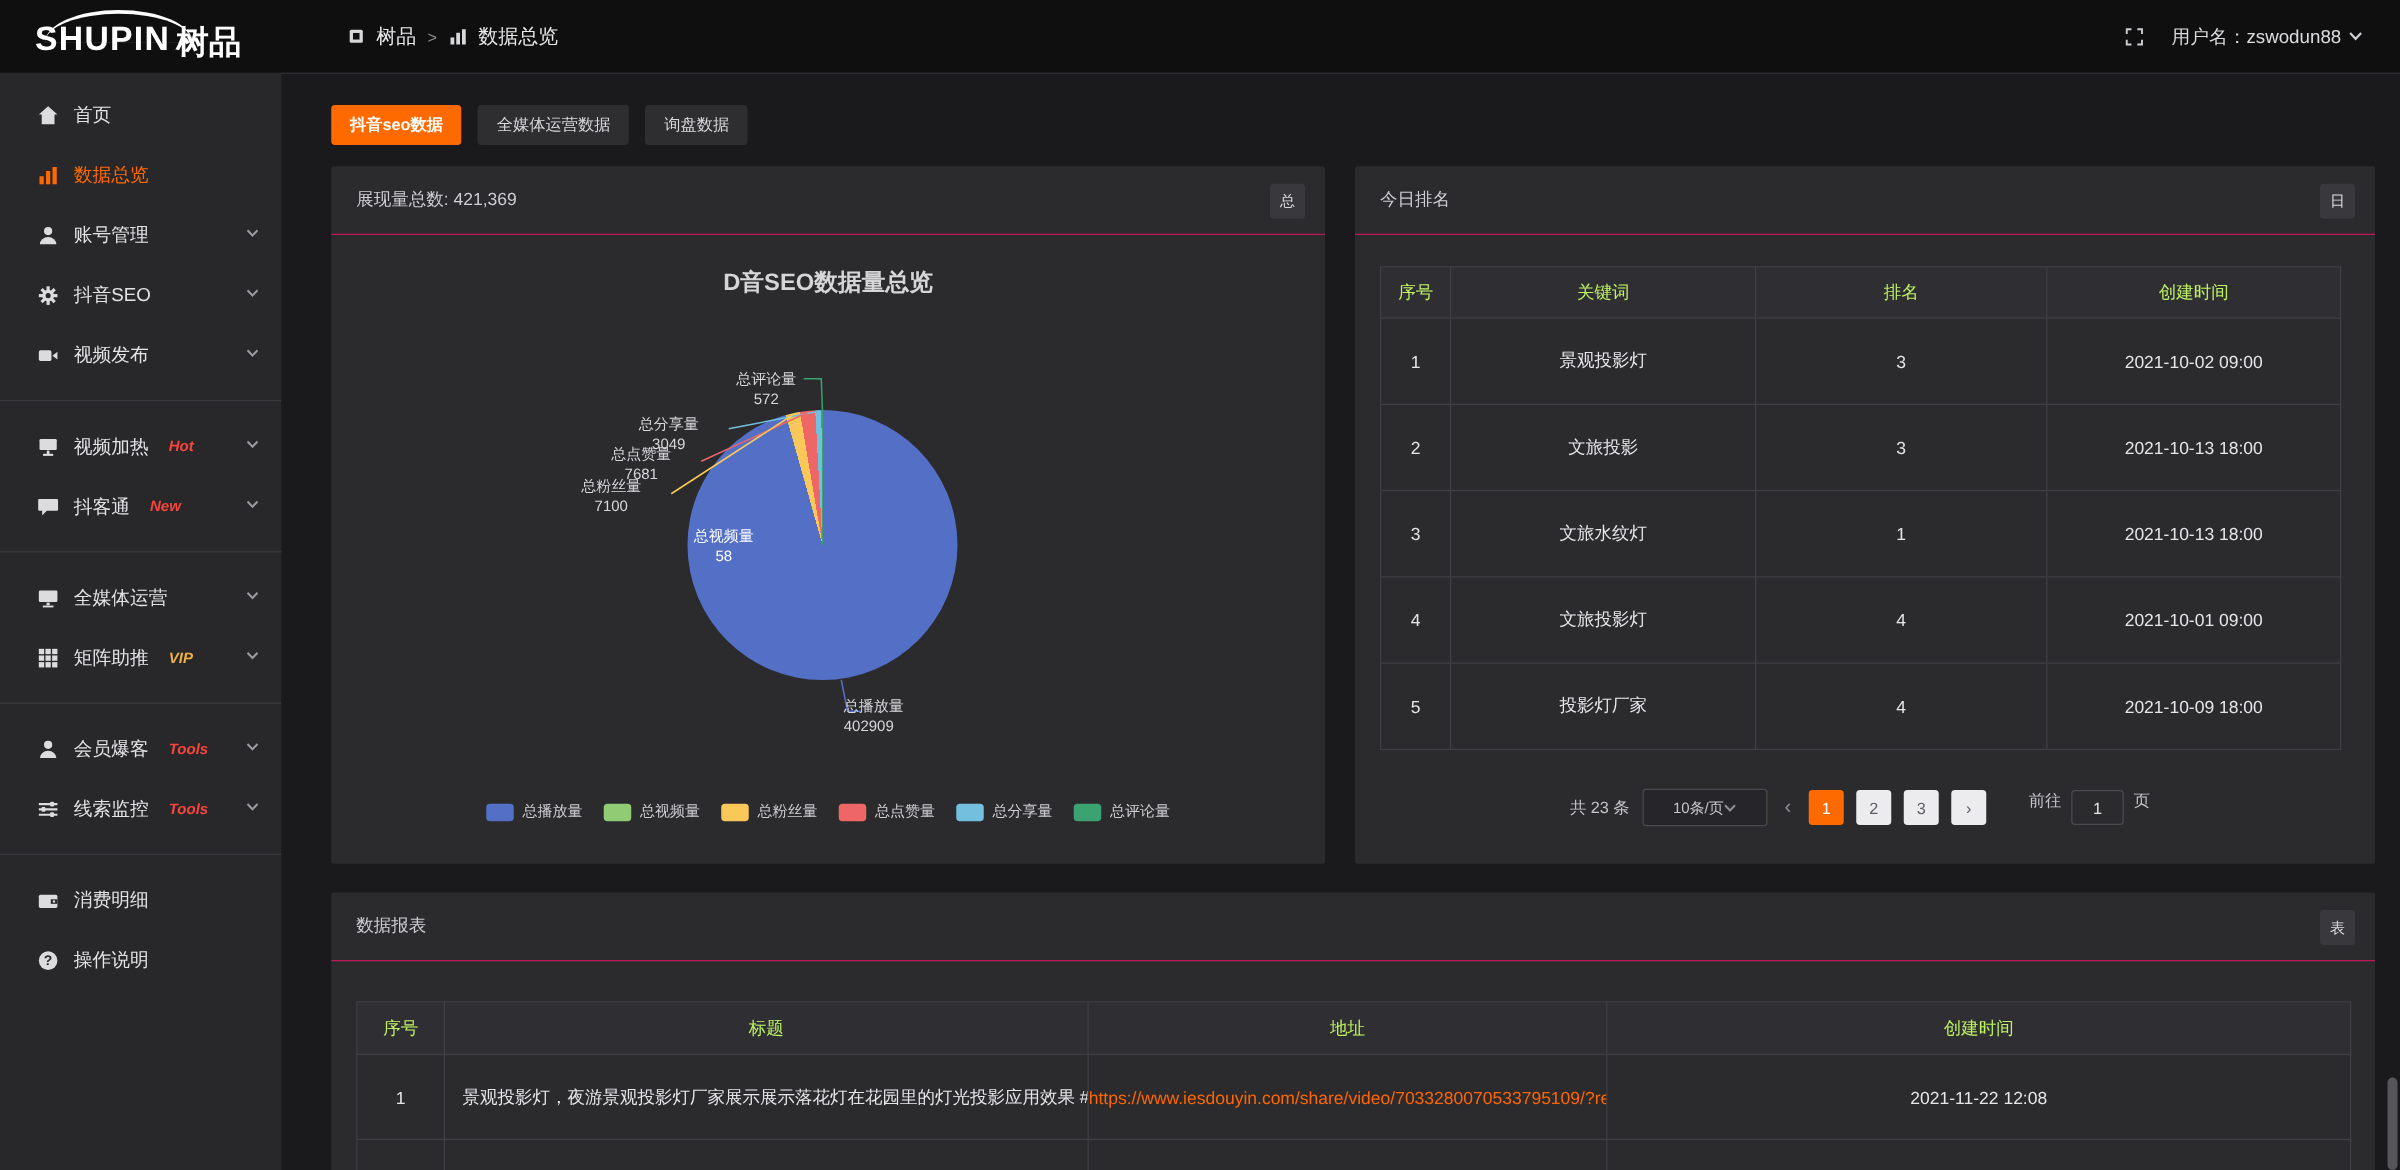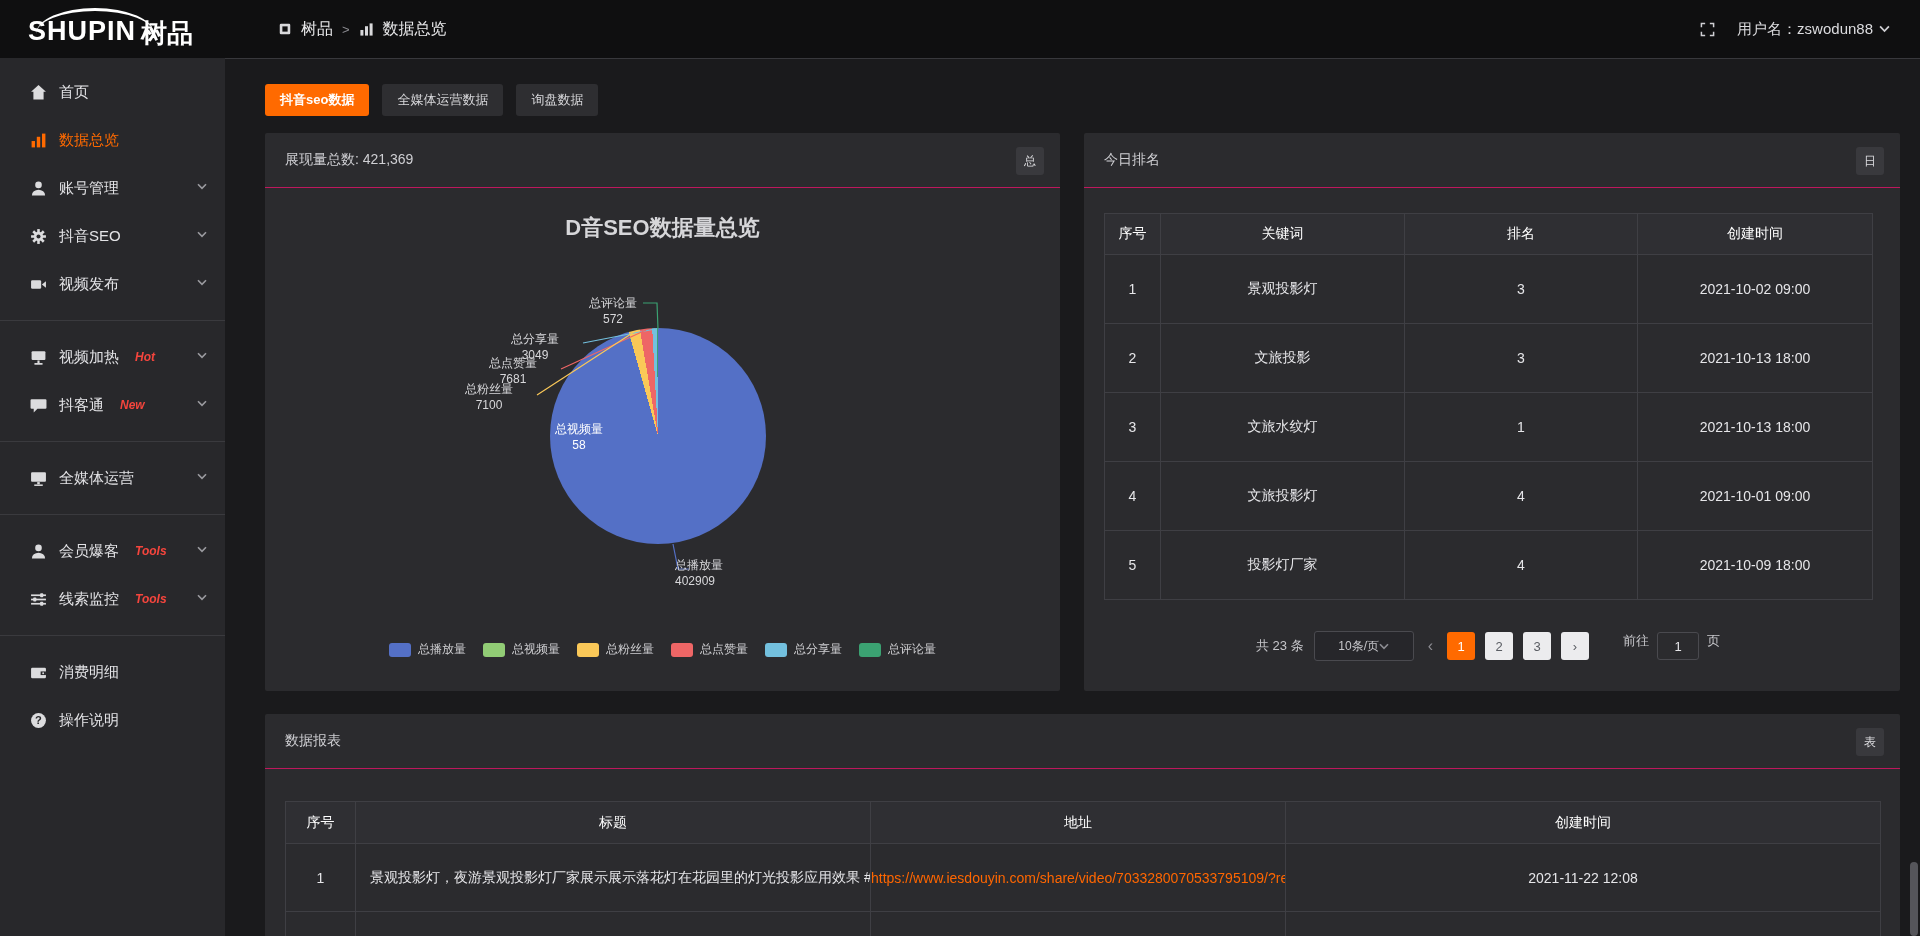--- a/index.html
+++ b/index.html
@@ -45,39 +45,39 @@
   .corner-btn { position:absolute; right:16px; top:14px; width:28px; height:28px; background:#39393d; color:#dddde0;
                 font-size:12px; border:none; border-radius:3px; cursor:pointer; }
 
   #panel-overview { left:40px; top:74px; width:795px; height:558px; }
   #panel-rank     { left:859px; top:74px; width:816px; height:558px; }
   #panel-report   { left:40px; top:655px; width:1635px; height:300px; }
 
   
   .chart-area { position:absolute; left:0; top:56px; width:795px; height:502px; }
   .chart-title { position:absolute; left:0; top:24px; width:100%; text-align:center;
-                 font-size:22px; font-weight:bold; color:#d6d6d9; }
+                 font-size:19px; font-weight:bold; color:#d6d6d9; }
   #pie { position:absolute; left:285px; top:139px; width:216px; height:216px; border-radius:50%; }
   .leader-svg { position:absolute; left:0; top:0; pointer-events:none; }
   .pie-label { position:absolute; width:96px; text-align:center; font-size:12px; line-height:16px; color:#d8d8db; }
   .pie-label.inside { color:#fff; }
   #lbl-comment { left:300px; top:106px; }
   #lbl-share   { left:222px; top:142px; }
   #lbl-like    { left:200px; top:166px; }
   #lbl-fans    { left:176px; top:192px; }
   #lbl-video   { left:266px; top:232px; }
   #lbl-play    { left:410px; top:368px; text-align:left; }
   .legend { position:absolute; left:0; top:452px; width:100%; display:flex; justify-content:center; gap:17px; }
   .legend-item { display:flex; align-items:center; gap:7px; font-size:12px; color:#cfcfd2; cursor:pointer; }
   .swatch { width:22px; height:14px; border-radius:3px; }
 
   
   .dtable { position:absolute; border-collapse:collapse; table-layout:fixed; font-size:14px; }
   .dtable th, .dtable td { border:1px solid #3f3f44; text-align:center; color:#e6e6e9; font-weight:normal; overflow:hidden; white-space:nowrap; }
-  .dtable th { background:#2f2f33; color:#ffffff; }
+  .dtable th { background:#2f2f33; color:#bef264; }
   #rank-table { left:20px; top:80px; width:768px; }
   #rank-table th { height:41px; }
   #rank-table td { height:69px; }
   #report-table { left:20px; top:87px; width:1595px; }
   #report-table th { height:42px; }
   #report-table td { height:68px; }
   #report-table td.ttl { text-align:right; padding-left:14px; }
   .link { color:#ff6600; cursor:pointer; }
 
   
@@ -275,20 +275,30 @@
     <svg class="side-chevron" width="10" height="7">
         <use href="#i-chevdown"></use>
       </svg>
   </div>
   <div class="side-div"></div>
   <div class="side-item">
     <svg class="icn">
         <use href="#i-monitor"></use>
       </svg>
     <span>全媒体运营</span>
+    <svg class="side-chevron" width="10" height="7">
+        <use href="#i-chevdown"></use>
+      </svg>
+  </div>
+  <div class="side-item">
+    <svg class="icn">
+        <use href="#i-grid"></use>
+      </svg>
+    <span>矩阵助推</span>
+    <span class="badge gold">VIP</span>
     <svg class="side-chevron" width="10" height="7">
         <use href="#i-chevdown"></use>
       </svg>
   </div>
   <div class="side-div"></div>
   <div class="side-item">
     <svg class="icn">
         <use href="#i-user"></use>
       </svg>
     <span>会员爆客</span>

